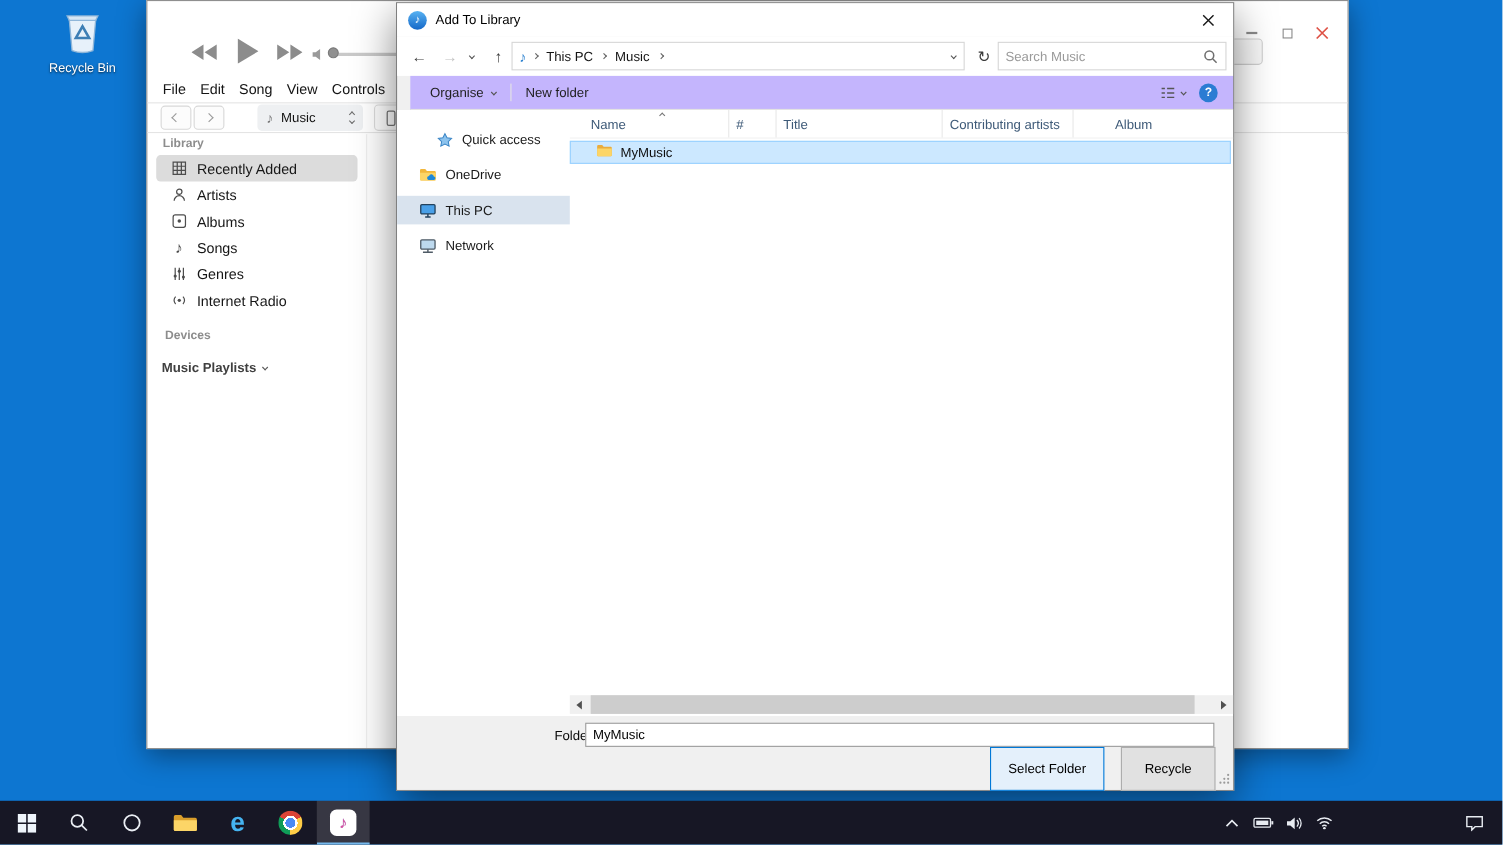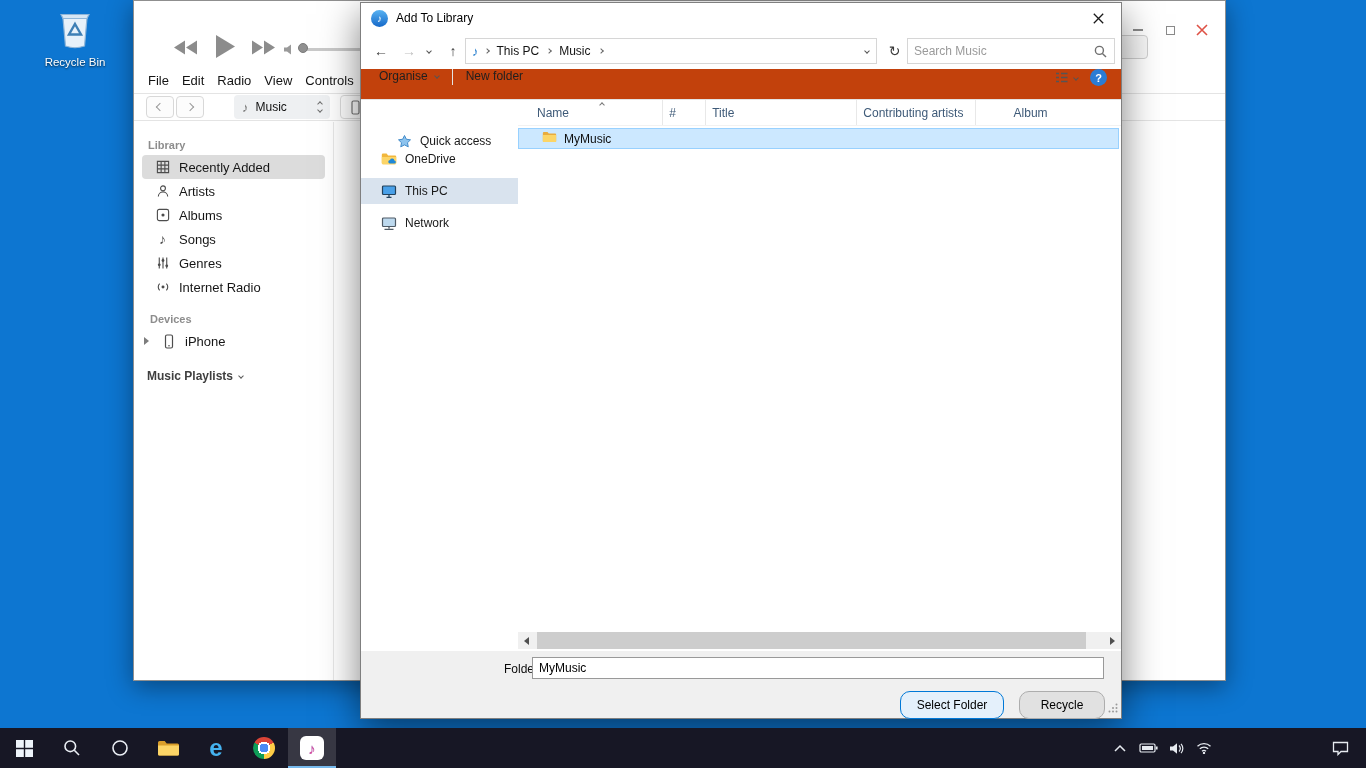--- a/index.html
+++ b/index.html
@@ -30,21 +30,21 @@
   .w-min-bar{width:10px;height:2px;background:#8a8a8a;}
   .w-max-box{width:9px;height:9px;border:1.5px solid #8a8a8a;}
   .it-search{position:absolute;left:950px;top:34px;width:64px;height:24px;border:1px solid #cfcfcf;border-radius:4px;background:#f7f7f7;}
   .it-menu{position:absolute;top:67px;left:0;right:0;height:26px;display:flex;align-items:center;padding-left:14px;gap:13px;font-size:13px;color:#141414;border-bottom:1px solid #e4e4e4;}
   .it-nav{position:absolute;top:93px;left:0;right:0;height:27px;border-bottom:1px solid #e4e4e4;}
   .nav-sq{position:absolute;top:2px;width:28px;height:22px;border:1px solid #d8d8d8;border-radius:4px;background:#fcfcfc;display:flex;align-items:center;justify-content:center;}
   .it-selector{position:absolute;left:100px;top:1px;width:96px;height:24px;background:#eef0f2;border-radius:4px;display:flex;align-items:center;padding:0 8px;gap:7px;font-size:12px;}
   .sel-chevs{margin-left:auto;display:flex;flex-direction:column;gap:2px;align-items:center;}
   .it-devbtn{position:absolute;left:206px;top:1px;width:30px;height:24px;border:1px solid #dcdcdc;border-radius:4px;display:flex;align-items:center;justify-content:center;}
   .it-body{position:absolute;top:121px;left:0;right:0;bottom:0;display:flex;}
-  .it-side{width:200px;border-right:1px solid #e8e8e8;padding-top:17px;flex:none;}
+  .it-side{width:200px;border-right:1px solid #e8e8e8;padding-top:3px;flex:none;}
   .side-h{margin:0 0 4px 14px;font-size:11px;font-weight:bold;color:#8d8d8d;}
   .it-row{height:24px;display:flex;align-items:center;gap:9px;margin:0 8px;padding-left:13px;border-radius:4px;font-size:13px;color:#161616;}
   .it-row.sel{background:#dcdcdc;}
   .it-row .ico{width:15px;display:flex;justify-content:center;flex:none;}
   .glyph-note{font-size:14px;color:#4a4a4a;line-height:1;}
   .dev-row{padding-left:0;margin-left:8px;}
   .exp{width:0;height:0;border-left:5px solid #7d7d7d;border-top:4px solid transparent;border-bottom:4px solid transparent;margin:0 3px 0 2px;}
   .pl-h{margin:16px 0 0 13px;font-size:12px;font-weight:bold;color:#3f3f3f;display:flex;align-items:center;gap:6px;}
   .it-content{flex:1;background:#fff;}
 
@@ -59,21 +59,21 @@
   .dn-addr{position:absolute;left:104px;top:5px;width:412px;height:26px;background:#fff;border:1px solid #d6d6d6;display:flex;align-items:center;font-size:12px;color:#141414;}
   .addr-ico{color:#2a80cf;font-size:13px;margin:0 5px 0 6px;}
   .crumb{padding:0 7px;display:flex;align-items:center;height:100%;}
   .crumb-sep{margin:0 1px;}
   .addr-drop{margin-left:auto;width:18px;display:flex;justify-content:center;}
   .dn-refresh{position:absolute;left:521px;top:5px;width:25px;height:26px;display:flex;align-items:center;justify-content:center;font-size:14px;color:#3b3b3b;}
   .dn-search{position:absolute;left:546px;top:5px;width:208px;height:26px;background:#fff;border:1px solid #d6d6d6;display:flex;align-items:center;}
   .dn-search input{flex:1;border:0;outline:none;font-size:12px;padding:0 6px;color:#222;font-family:inherit;background:transparent;min-width:0;}
   .dn-search input::placeholder{color:#9a9a9a;}
   .dn-search .mag{margin-right:7px;display:flex;}
-  .dtb{position:absolute;top:66px;left:0;right:0;height:31px;background:#c2410c;border-bottom:1px solid #e3e3e3;display:flex;align-items:flex-start;font-size:12px;color:#1f1f1f;}
+  .dtb{position:absolute;top:66px;left:12px;right:0;height:31px;background:#c4b5fd;border-bottom:1px solid #e3e3e3;display:flex;align-items:center;font-size:12px;color:#1f1f1f;}
   .org{margin-left:18px;display:flex;gap:7px;align-items:center;}
   .vsep{width:1px;height:16px;background:#e4e4e4;margin:0 13px;}
   .dtb-right{margin-left:auto;display:flex;align-items:center;gap:12px;margin-right:14px;}
   .help-btn{width:17px;height:17px;border-radius:50%;background:#2b7cd3;color:#fff;font-size:11px;font-weight:bold;display:flex;align-items:center;justify-content:center;}
   .view-btn{display:flex;align-items:center;gap:5px;}
   .dbody{position:absolute;top:97px;left:0;width:760px;height:551px;background:#fff;}
   .dnav-row{position:absolute;left:0;width:157px;height:26px;display:flex;align-items:center;gap:8px;padding-left:20px;font-size:12px;color:#191919;}
   .dnav-row.sel{background:#d9e3ee;}
   .dnav-row .ico{width:16px;display:flex;justify-content:center;flex:none;}
   .fh{position:absolute;left:157px;top:0;width:603px;height:26px;display:flex;font-size:12px;color:#3e5a78;border-bottom:1px solid #f2f2f2;}
@@ -83,21 +83,21 @@
   .frow{position:absolute;left:157px;top:28px;width:601px;height:21px;background:#cce8ff;border:1px solid #98d1ff;display:flex;align-items:center;gap:7px;padding-left:23px;font-size:12px;color:#0d0d0d;}
   .hsb{position:absolute;left:157px;bottom:2px;width:603px;height:17px;background:#f0f0f0;display:flex;align-items:center;}
   .hsb-btn{width:17px;height:17px;display:flex;align-items:center;justify-content:center;flex:none;}
   .tri-l{width:0;height:0;border-right:5px solid #505050;border-top:4px solid transparent;border-bottom:4px solid transparent;}
   .tri-r{width:0;height:0;border-left:5px solid #505050;border-top:4px solid transparent;border-bottom:4px solid transparent;}
   .hsb-track{flex:1;position:relative;height:17px;}
   .hsb-thumb{position:absolute;left:2px;top:0;width:549px;height:17px;background:#cdcdcd;}
   .dft{position:absolute;left:0;right:0;top:648px;height:67px;background:#f0f0f0;}
   .f-label{position:absolute;left:143px;top:11px;font-size:12px;color:#0a0a0a;}
   #folder-input{position:absolute;left:171px;top:6px;width:572px;height:22px;border:1px solid #999;font-size:12px;padding:0 6px;background:#fff;color:#000;font-family:inherit;outline:none;}
-  .dbtn{position:absolute;top:40px;height:28px;font-size:12px;display:flex;align-items:center;justify-content:center;color:#000;border-radius:10px;}
+  .dbtn{position:absolute;top:28px;height:40px;font-size:12px;display:flex;align-items:center;justify-content:center;color:#000;}
   .btn-select{left:539px;width:104px;border:1px solid #0078d7;background:#e4f0fb;}
   .btn-cancel{left:658px;width:86px;border:1px solid #adadad;background:#e1e1e1;}
   .grip{position:absolute;right:3px;bottom:2px;}
 
   
   #taskbar{position:absolute;left:0;top:728px;width:1366px;height:40px;background:#171725;}
   .tb-slot{position:absolute;top:0;width:48px;height:40px;display:flex;align-items:center;justify-content:center;}
   .tb-slot.active{background:rgba(255,255,255,.14);box-shadow:inset 0 -2px 0 #76b9ed;}
   .ie-e{font-size:24px;font-weight:bold;color:#45b3f0;line-height:1;}
   .chrome-ico{width:22px;height:22px;border-radius:50%;background:radial-gradient(circle,#4a8af4 0 4.5px,#fff 4.5px 6.5px,rgba(0,0,0,0) 6.5px),conic-gradient(from -60deg,#db4437 0 120deg,#ffcd46 120deg 240deg,#0f9d58 240deg 360deg);}
@@ -160,21 +160,21 @@
             <path d="M1 1 L11 11 M11 1 L1 11" stroke="#de5246" stroke-width="1.6"></path>
           </svg>
       </span>
     </div>
 
     <div class="it-search"></div>
 
     <div class="it-menu">
       <span>File</span>
       <span>Edit</span>
-      <span>Radio</span>
+      <span>Song</span>
       <span>View</span>
       <span>Controls</span>
       <span>Account</span>
     </div>
 
     <div class="it-nav">
       <span class="nav-sq" style="left:12px;">
           <span class="chev c-left" style="border-color:#9a9a9a;"></span>
         </span>
       <span class="nav-sq" style="left:42px;">
@@ -249,30 +249,20 @@
           <span class="ico">
             <svg width="14" height="14" viewBox="0 0 15 15">
                 <circle cx="7.5" cy="7.5" r="1.6" fill="#4d4d4d"></circle>
                 <path d="M3.9 11.1 a5.1 5.1 0 0 1 0 -7.2 M11.1 3.9 a5.1 5.1 0 0 1 0 7.2" fill="none" stroke="#4d4d4d" stroke-width="1.2"></path>
               </svg>
           </span>
           <span>Internet Radio</span>
         </div>
 
         <div class="side-h" style="margin-top:14px;margin-left:16px;">Devices</div>
-        <div class="it-row dev-row">
-          <span class="exp"></span>
-          <span class="ico">
-            <svg width="10" height="15" viewBox="0 0 10 15">
-                <rect x="1.5" y="1" width="7" height="13" rx="1.5" fill="none" stroke="#4d4d4d" stroke-width="1.2"></rect>
-                <circle cx="5" cy="11.8" r=".8" fill="#4d4d4d"></circle>
-              </svg>
-          </span>
-          <span>iPhone</span>
-        </div>
 
         <div class="pl-h">
           <span>Music Playlists</span>
           <span class="chev tiny c-down" style="border-color:#5a5a5a;"></span>
         </div>
       </div>
       <div class="it-content"></div>
     </div>
   </div>
 
@@ -333,21 +323,21 @@
               <path d="M2 3.5 h3 M2 7.5 h3 M2 11.5 h3 M7 3.5 h6.5 M7 7.5 h6.5 M7 11.5 h6.5" stroke="#555" stroke-width="1.3"></path>
             </svg>
           <span class="chev tiny c-down" style="border-color:#555;"></span>
         </span>
         <span class="help-btn">?</span>
       </span>
     </div>
 
     <div class="dbody">
 
-      <div class="dnav-row" style="top:28px;padding-left:35px;">
+      <div class="dnav-row" style="top:14px;padding-left:35px;">
         <span class="ico">
           <svg width="15" height="15" viewBox="0 0 16 16">
               <path d="M8 1.6 l2 4 4.4.6 -3.2 3.1 .8 4.4 L8 11.6 4 13.7 4.8 9.3 1.6 6.2 6 5.6 z" fill="#8cc3ee" stroke="#3c86c6" stroke-width="1"></path>
             </svg>
         </span>
         <span>Quick access</span>
       </div>
 
       <div class="dnav-row" style="top:46px;">
         <span class="ico">

